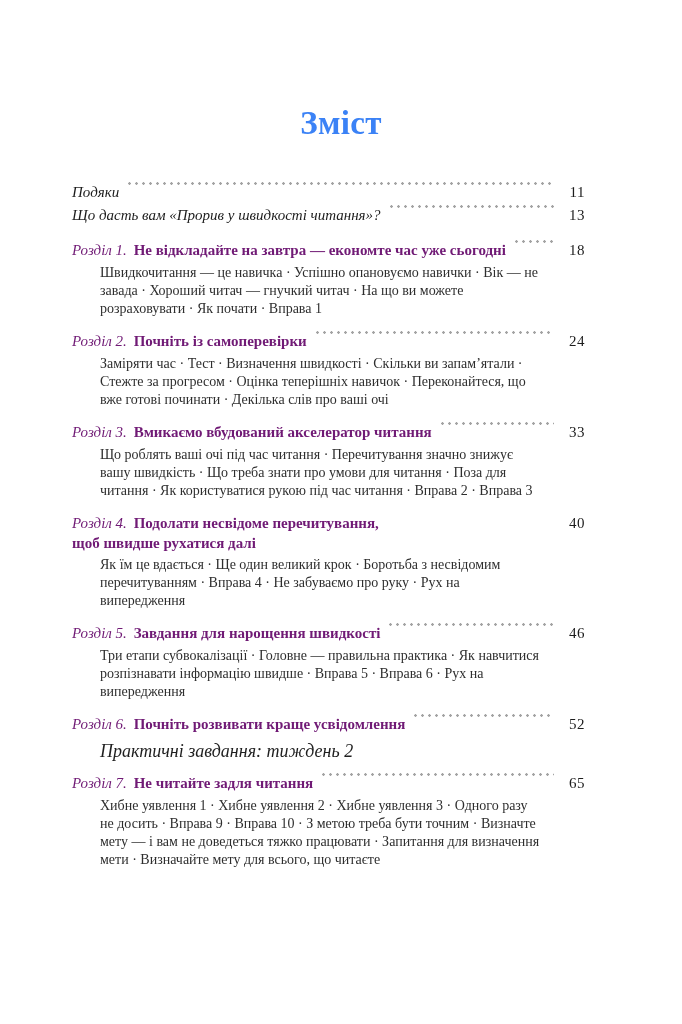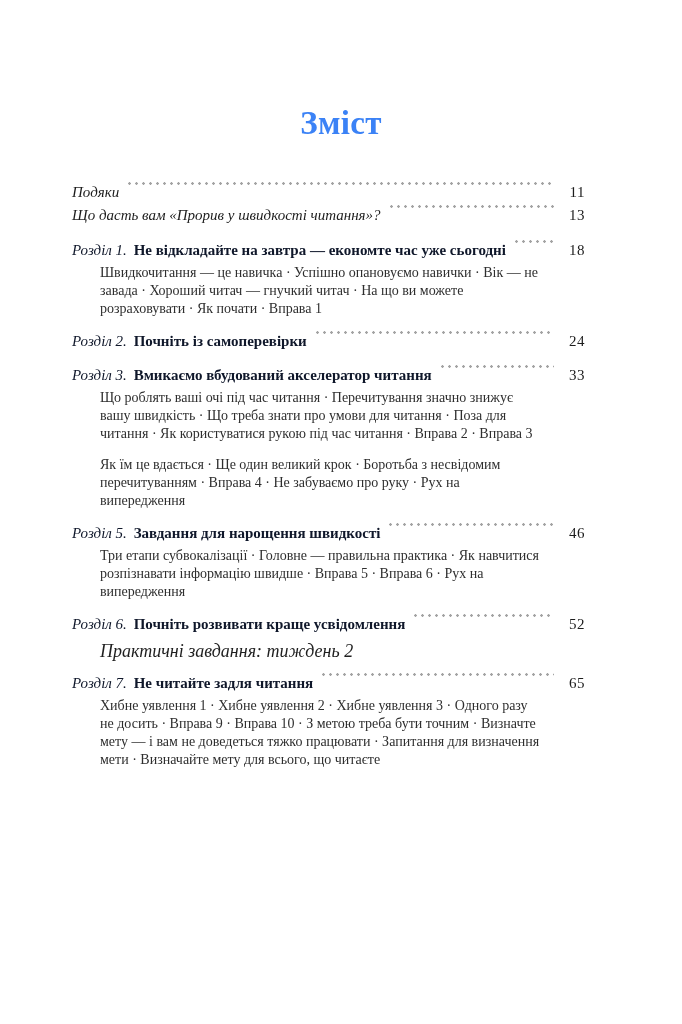--- a/index.html
+++ b/index.html
@@ -61,21 +61,21 @@
     text-align: right;
     letter-spacing: 0.5px;
     color: #1c1c1c;
     white-space: nowrap;
   }
 
   .chapter { margin-top: 13px; }
   .heading {
     font-size: 15px;
     line-height: 20px;
-    color: #0f172a;
+    color: #701a75;
   }
   .prefix { font-style: italic; margin-right: 3px; }
   .title { font-weight: 700; white-space: pre-line; }
 
   .subtopics {
     font-size: 14px;
     line-height: 18px;
     color: #2e2e2e;
     padding-left: 28px;
     margin-top: 3px;
@@ -127,37 +127,47 @@
 
   <div class="chapter">
     <div class="entry">
       <span class="heading">
         <span class="prefix">Розділ 2.</span>
         <span class="title">Почніть із самоперевірки</span>
       </span>
       <span class="leader"></span>
       <span class="pagenum">24</span>
     </div>
+    <div class="subtopics">Заміряти час · Тест · Визначення швидкості · Скільки ви запам’ятали · Стежте за прогресом · Оцінка теперішніх навичок · Переконайтеся, що вже готові починати · Декілька слів про ваші очі</div>
 
   </div>
 
   <div class="chapter">
     <div class="entry">
       <span class="heading">
         <span class="prefix">Розділ 3.</span>
         <span class="title">Вмикаємо вбудований акселератор читання</span>
       </span>
       <span class="leader"></span>
       <span class="pagenum">33</span>
     </div>
     <div class="subtopics">Що роблять ваші очі під час читання · Перечитування значно знижує вашу швидкість · Що треба знати про умови для читання · Поза для читання · Як користуватися рукою під час читання · Вправа 2 · Вправа 3</div>
 
   </div>
 
   <div class="chapter">
+    <div class="entry">
+      <span class="heading">
+        <span class="prefix">Розділ 4.</span>
+        <span class="title">Подолати несвідоме перечитування,
+щоб швидше рухатися далі</span>
+      </span>
+      <span class="leader hidden"></span>
+      <span class="pagenum">40</span>
+    </div>
     <div class="subtopics">Як їм це вдається · Ще один великий крок · Боротьба з несвідомим перечитуванням · Вправа 4 · Не забуваємо про руку · Рух на випередження</div>
 
   </div>
 
   <div class="chapter">
     <div class="entry">
       <span class="heading">
         <span class="prefix">Розділ 5.</span>
         <span class="title">Завдання для нарощення швидкості</span>
       </span>

